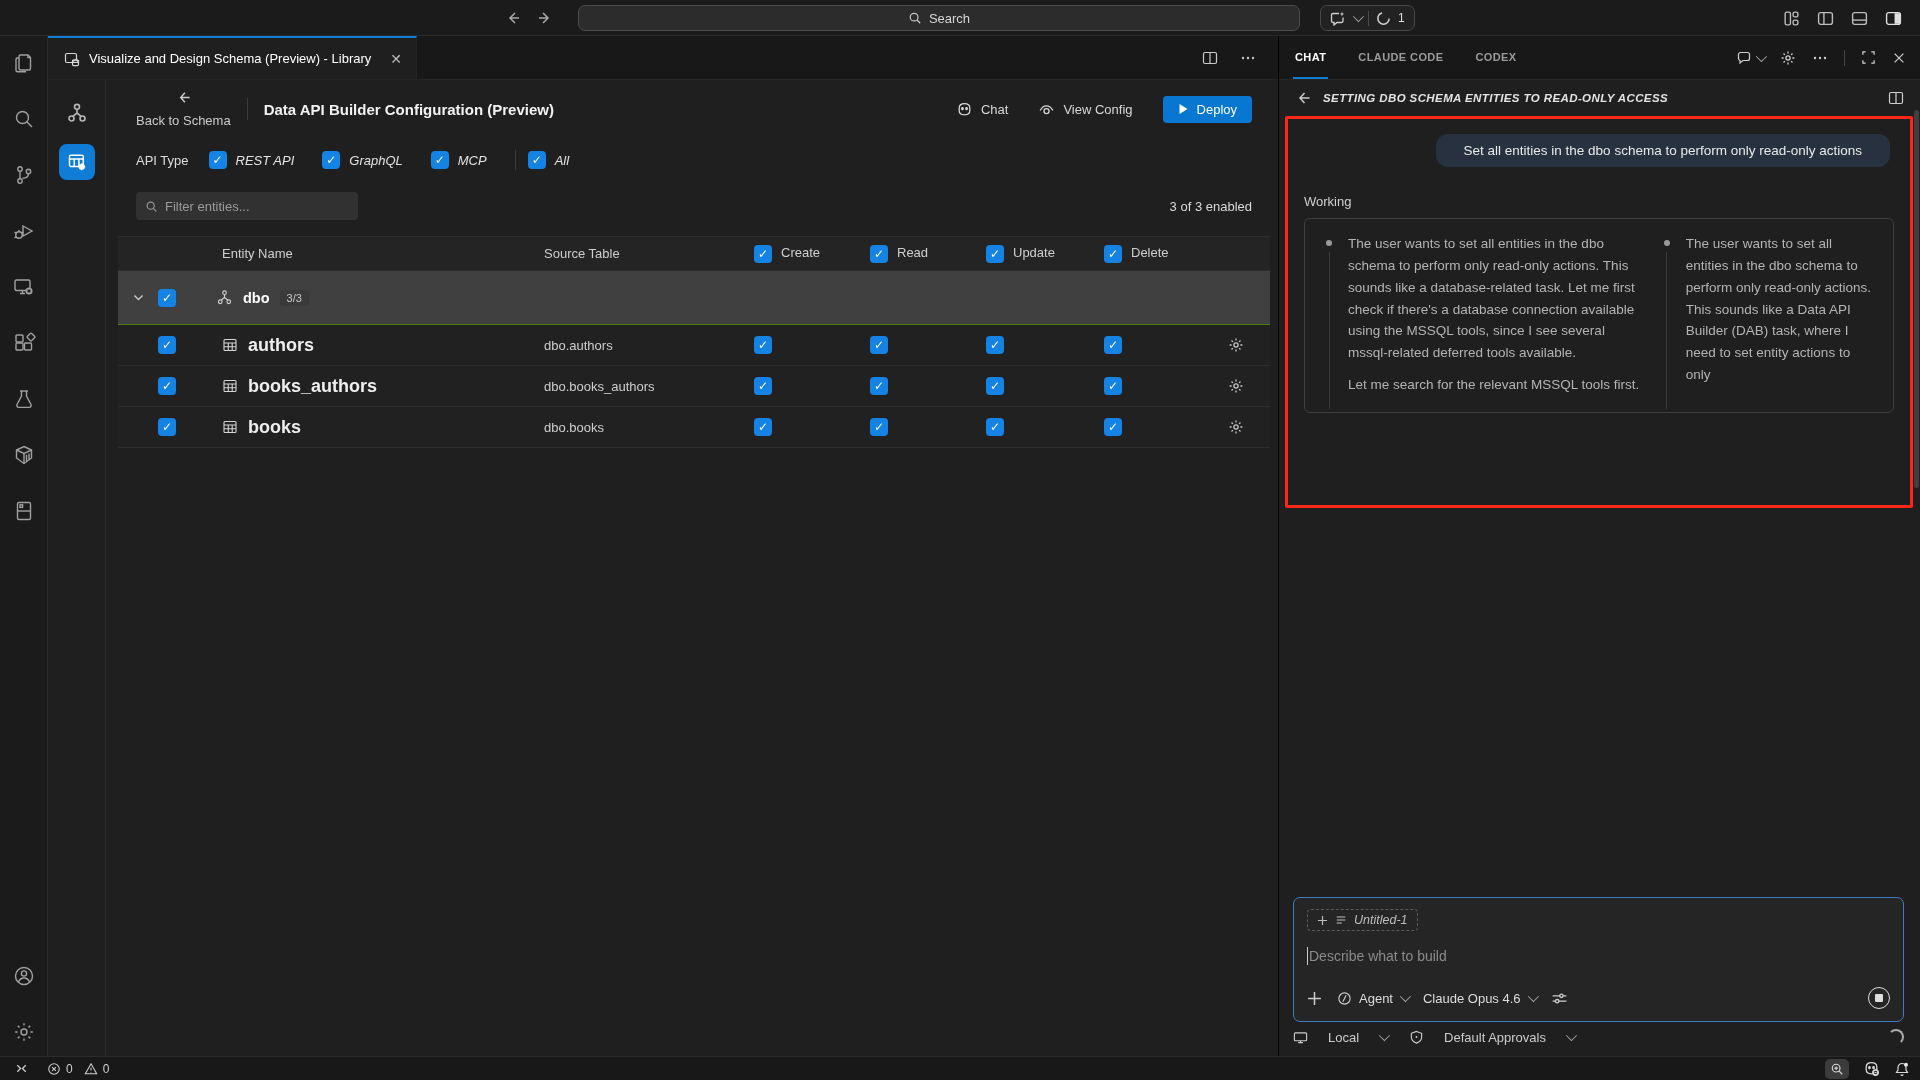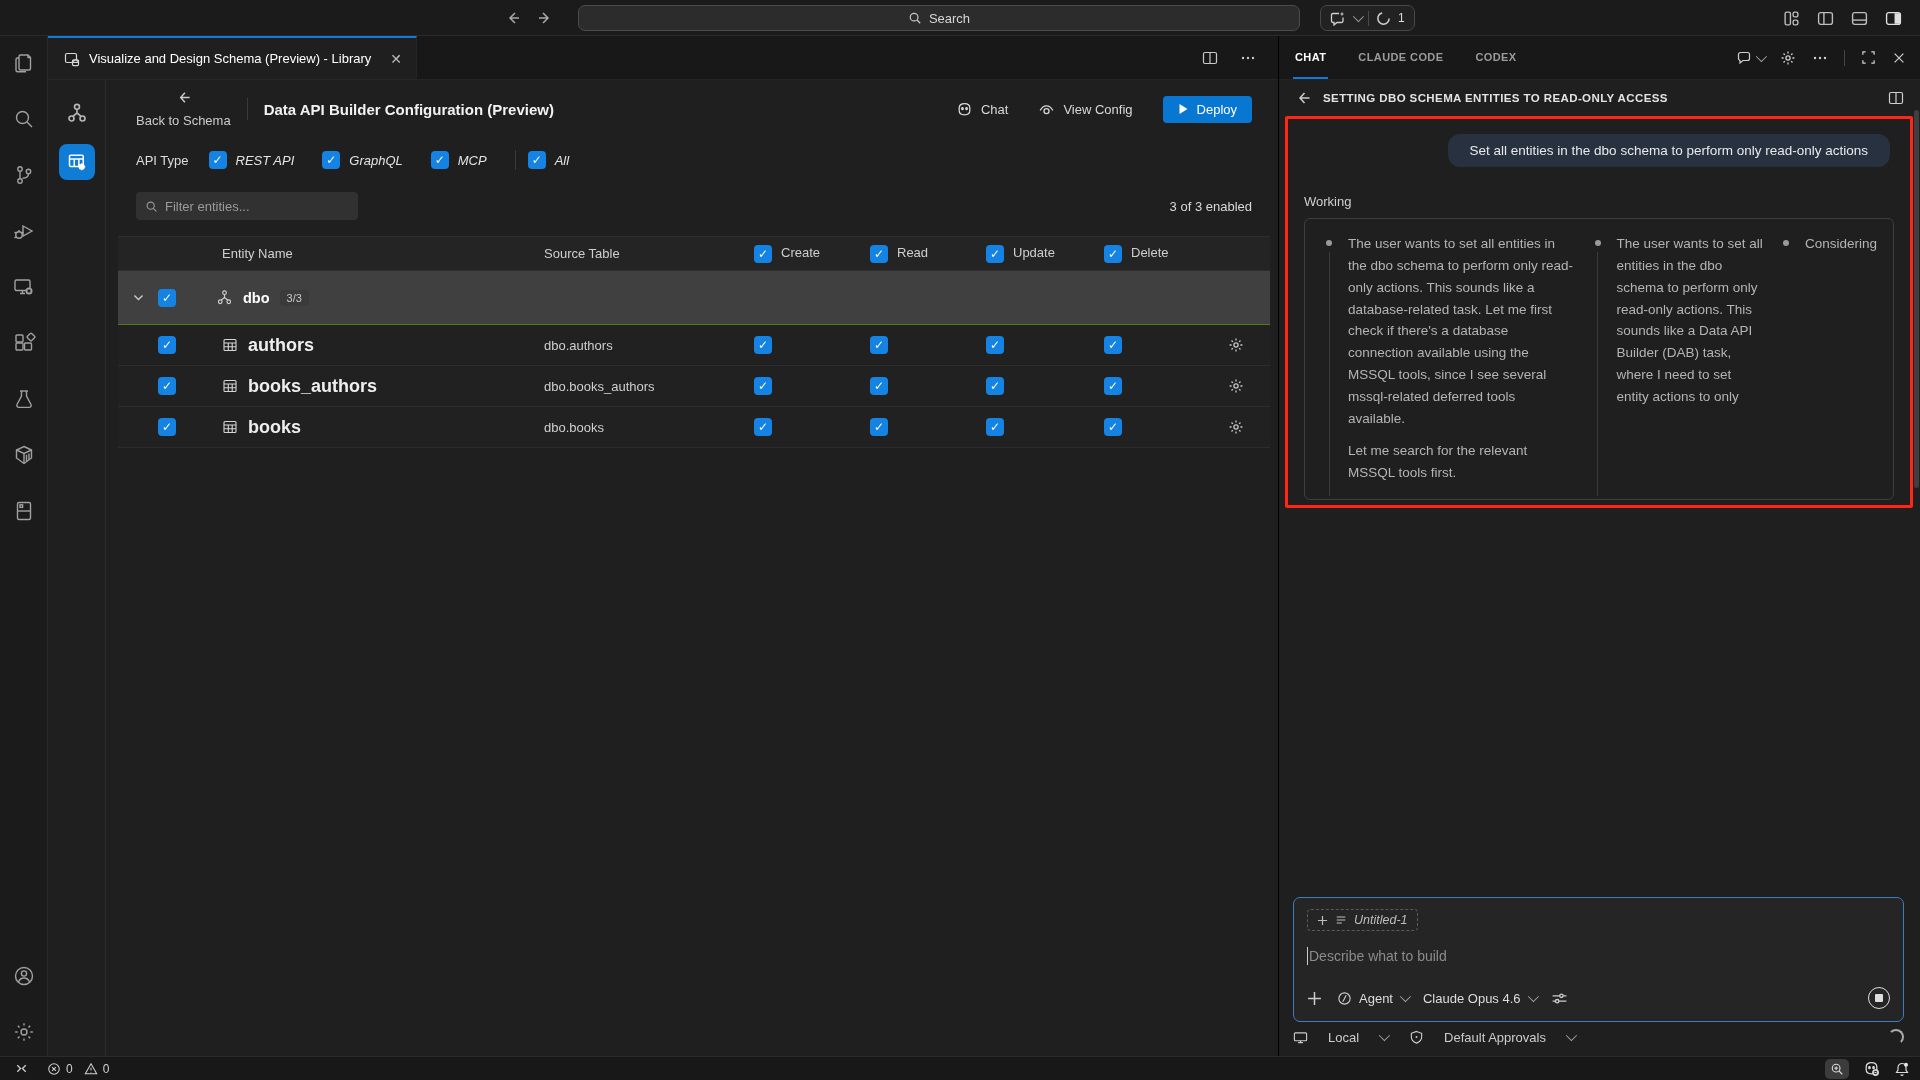--- a/index.html
+++ b/index.html
@@ -67,25 +67,25 @@
   .hcell { padding-left:18px; font-size:13px; }
 
   
   .panel { position:absolute; left:1278px; top:36px; width:642px; height:1020px; background:#1f1f1f; border-left:1px solid #000000; }
   .panel-tabs { height:44px; display:flex; align-items:stretch; padding:0 14px; background:#181818; border-bottom:1px solid #252525; }
   .ptab { display:flex; align-items:center; padding:0 2px; margin-right:28px; font-size:11px; font-weight:bold; letter-spacing:.4px; color:#9b9b9b; border-bottom:2px solid transparent; }
   .ptab.active { color:#ffffff; border-bottom-color:#0f7cd6; }
   .panel-tab-actions { margin-left:auto; display:flex; align-items:center; gap:16px; color:#cfcfcf; }
   .p-divider { width:1px; height:16px; background:#444444; }
   .session-row { height:36px; display:flex; align-items:center; gap:12px; padding:0 16px; }
-  .session-title { font-size:11.5px; font-weight:bold; letter-spacing:.4px; color:#e3e3e3; }
+  .session-title { font-size:11.5px; font-weight:bold; letter-spacing:.4px; color:#e3e3e3;font-style:italic; }
   .session-row .right { margin-left:auto; }
 
   .annotation { position:absolute; left:6px; top:80px; width:628px; height:392px; border:3px solid #ff2617; border-radius:2px; padding:15px 16px 14px; display:flex; flex-direction:column; }
-  .user-bubble { align-self:flex-end; max-width:530px; background:#28313f; border-radius:12px; padding:9px 22px; color:#e9e9e9; font-size:13.5px; margin-right:4px; }
+  .user-bubble { align-self:flex-end; max-width:530px; background:#28313f; border-radius:12px; padding:9px 28px; color:#e9e9e9; font-size:13.5px; margin-right:4px; }
   .working-label { margin:27px 0 9px; color:#cfcfcf; font-size:13px; }
   .working-box { border:1px solid #3e3e3e; border-radius:6px; padding:14px 16px 16px; display:flex; flex-direction:row; gap:15px; }
   .think-item { position:relative; padding-left:27px; color:#b4b4b4; font-size:13.5px; line-height:1.62; }
   .think-item .dot { position:absolute; left:5px; top:7px; width:6px; height:6px; border-radius:50%; background:#9a9a9a; }
   .think-item.connect::before { content:""; position:absolute; left:7.5px; top:19px; bottom:-13px; width:1px; background:#3a3a3a; }
   .think-item p + p { margin-top:10px; }
   .panel-scrollbar { position:absolute; right:1px; top:74px; width:5px; height:378px; background:#3f3f3f; border-radius:3px; }
 
   .chat-input { position:absolute; left:14px; right:16px; top:861px; border:1px solid #3d7dbd; border-radius:7px; background:#252526; padding:11px 13px 12px; }
   .ctx-chip { display:inline-flex; align-items:center; gap:7px; border:1px dashed #5a5a5a; border-radius:4px; padding:3px 9px; color:#bdbdbd; font-size:12.5px; }
@@ -596,24 +596,20 @@
       <div class="working-box">
         <div class="think-item connect">
           <span class="dot"></span>
           <p>The user wants to set all entities in the dbo schema to perform only read-only actions. This sounds like a database-related task. Let me first check if there's a database connection available using the MSSQL tools, since I see several mssql-related deferred tools available.</p>
           <p>Let me search for the relevant MSSQL tools first.</p>
         </div>
         <div class="think-item connect">
           <span class="dot"></span>
           <p>The user wants to set all entities in the dbo schema to perform only read-only actions. This sounds like a Data API Builder (DAB) task, where I need to set entity actions to only</p>
         </div>
-        <div class="think-item">
-          <span class="dot"></span>
-          <p>Considering</p>
-        </div>
       </div>
     </div>
     <div class="panel-scrollbar"></div>
 
     <div class="chat-input">
       <span class="ctx-chip">
         <svg width="11" height="11" viewBox="0 0 12 12" fill="none" stroke="#bdbdbd" stroke-width="1.3">
             <path d="M6 1v10M1 6h10"></path>
           </svg>
         <svg width="12" height="12" viewBox="0 0 14 14" fill="none" stroke="#bdbdbd" stroke-width="1.3">

